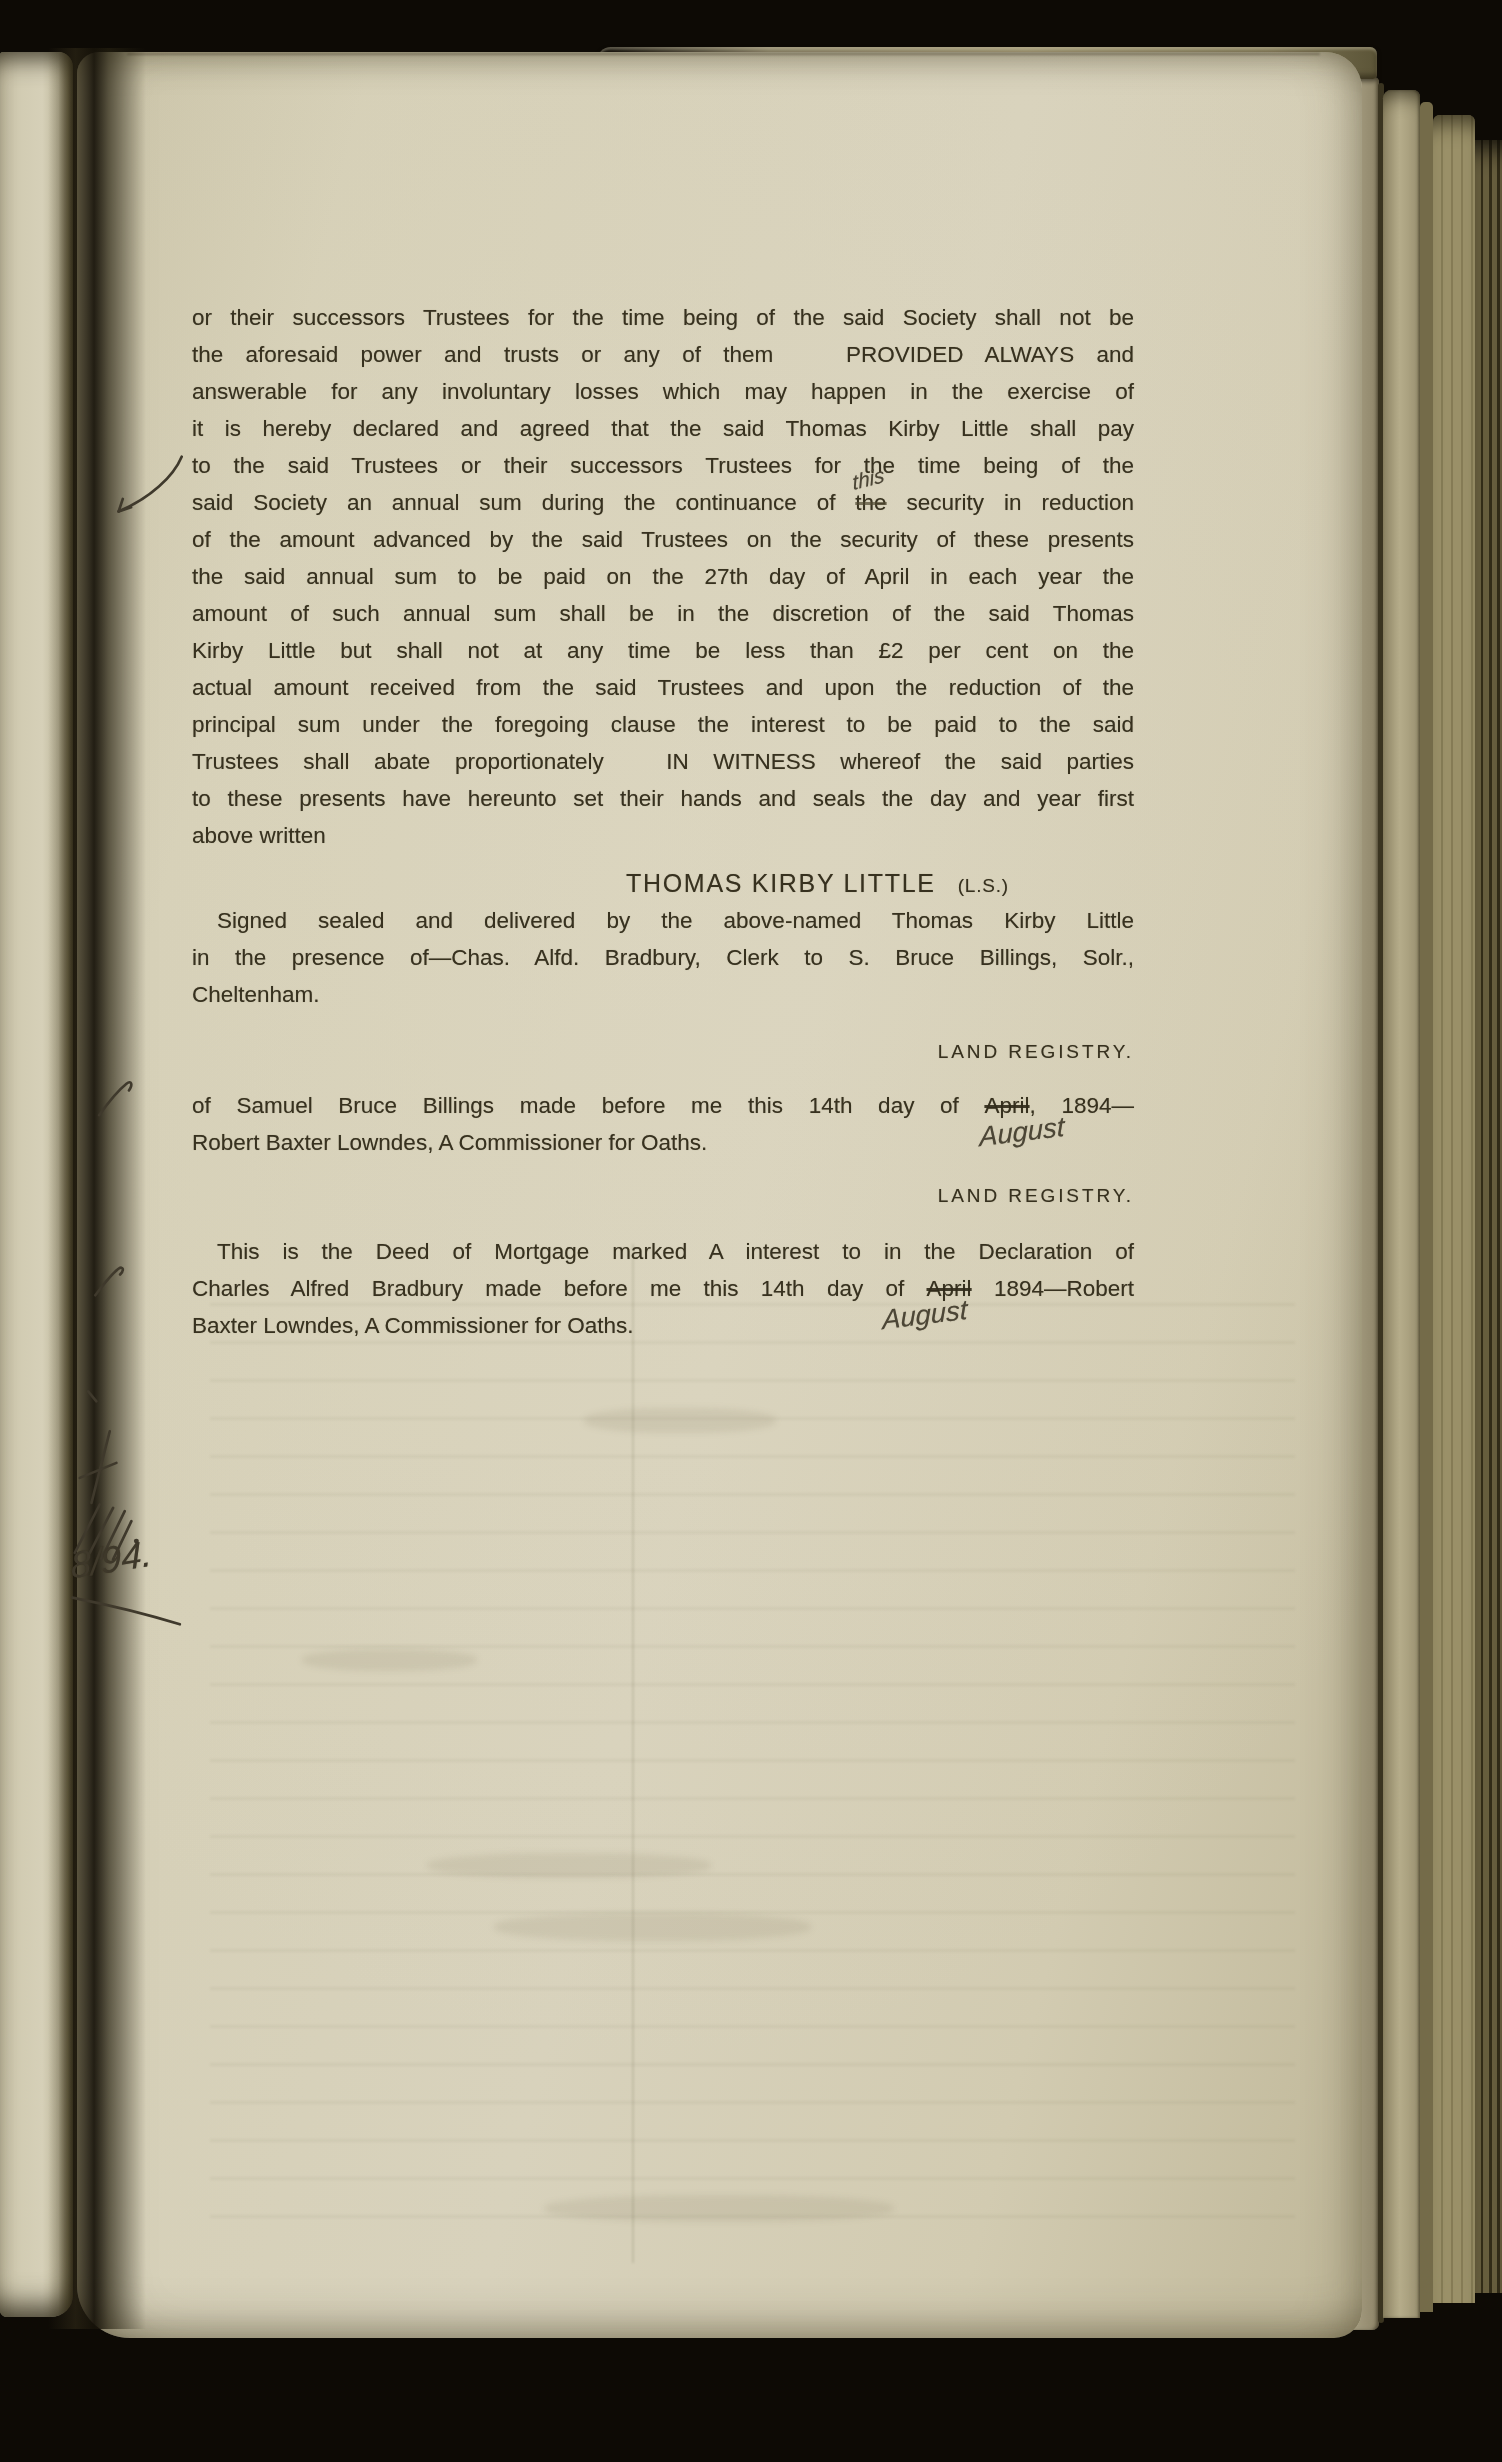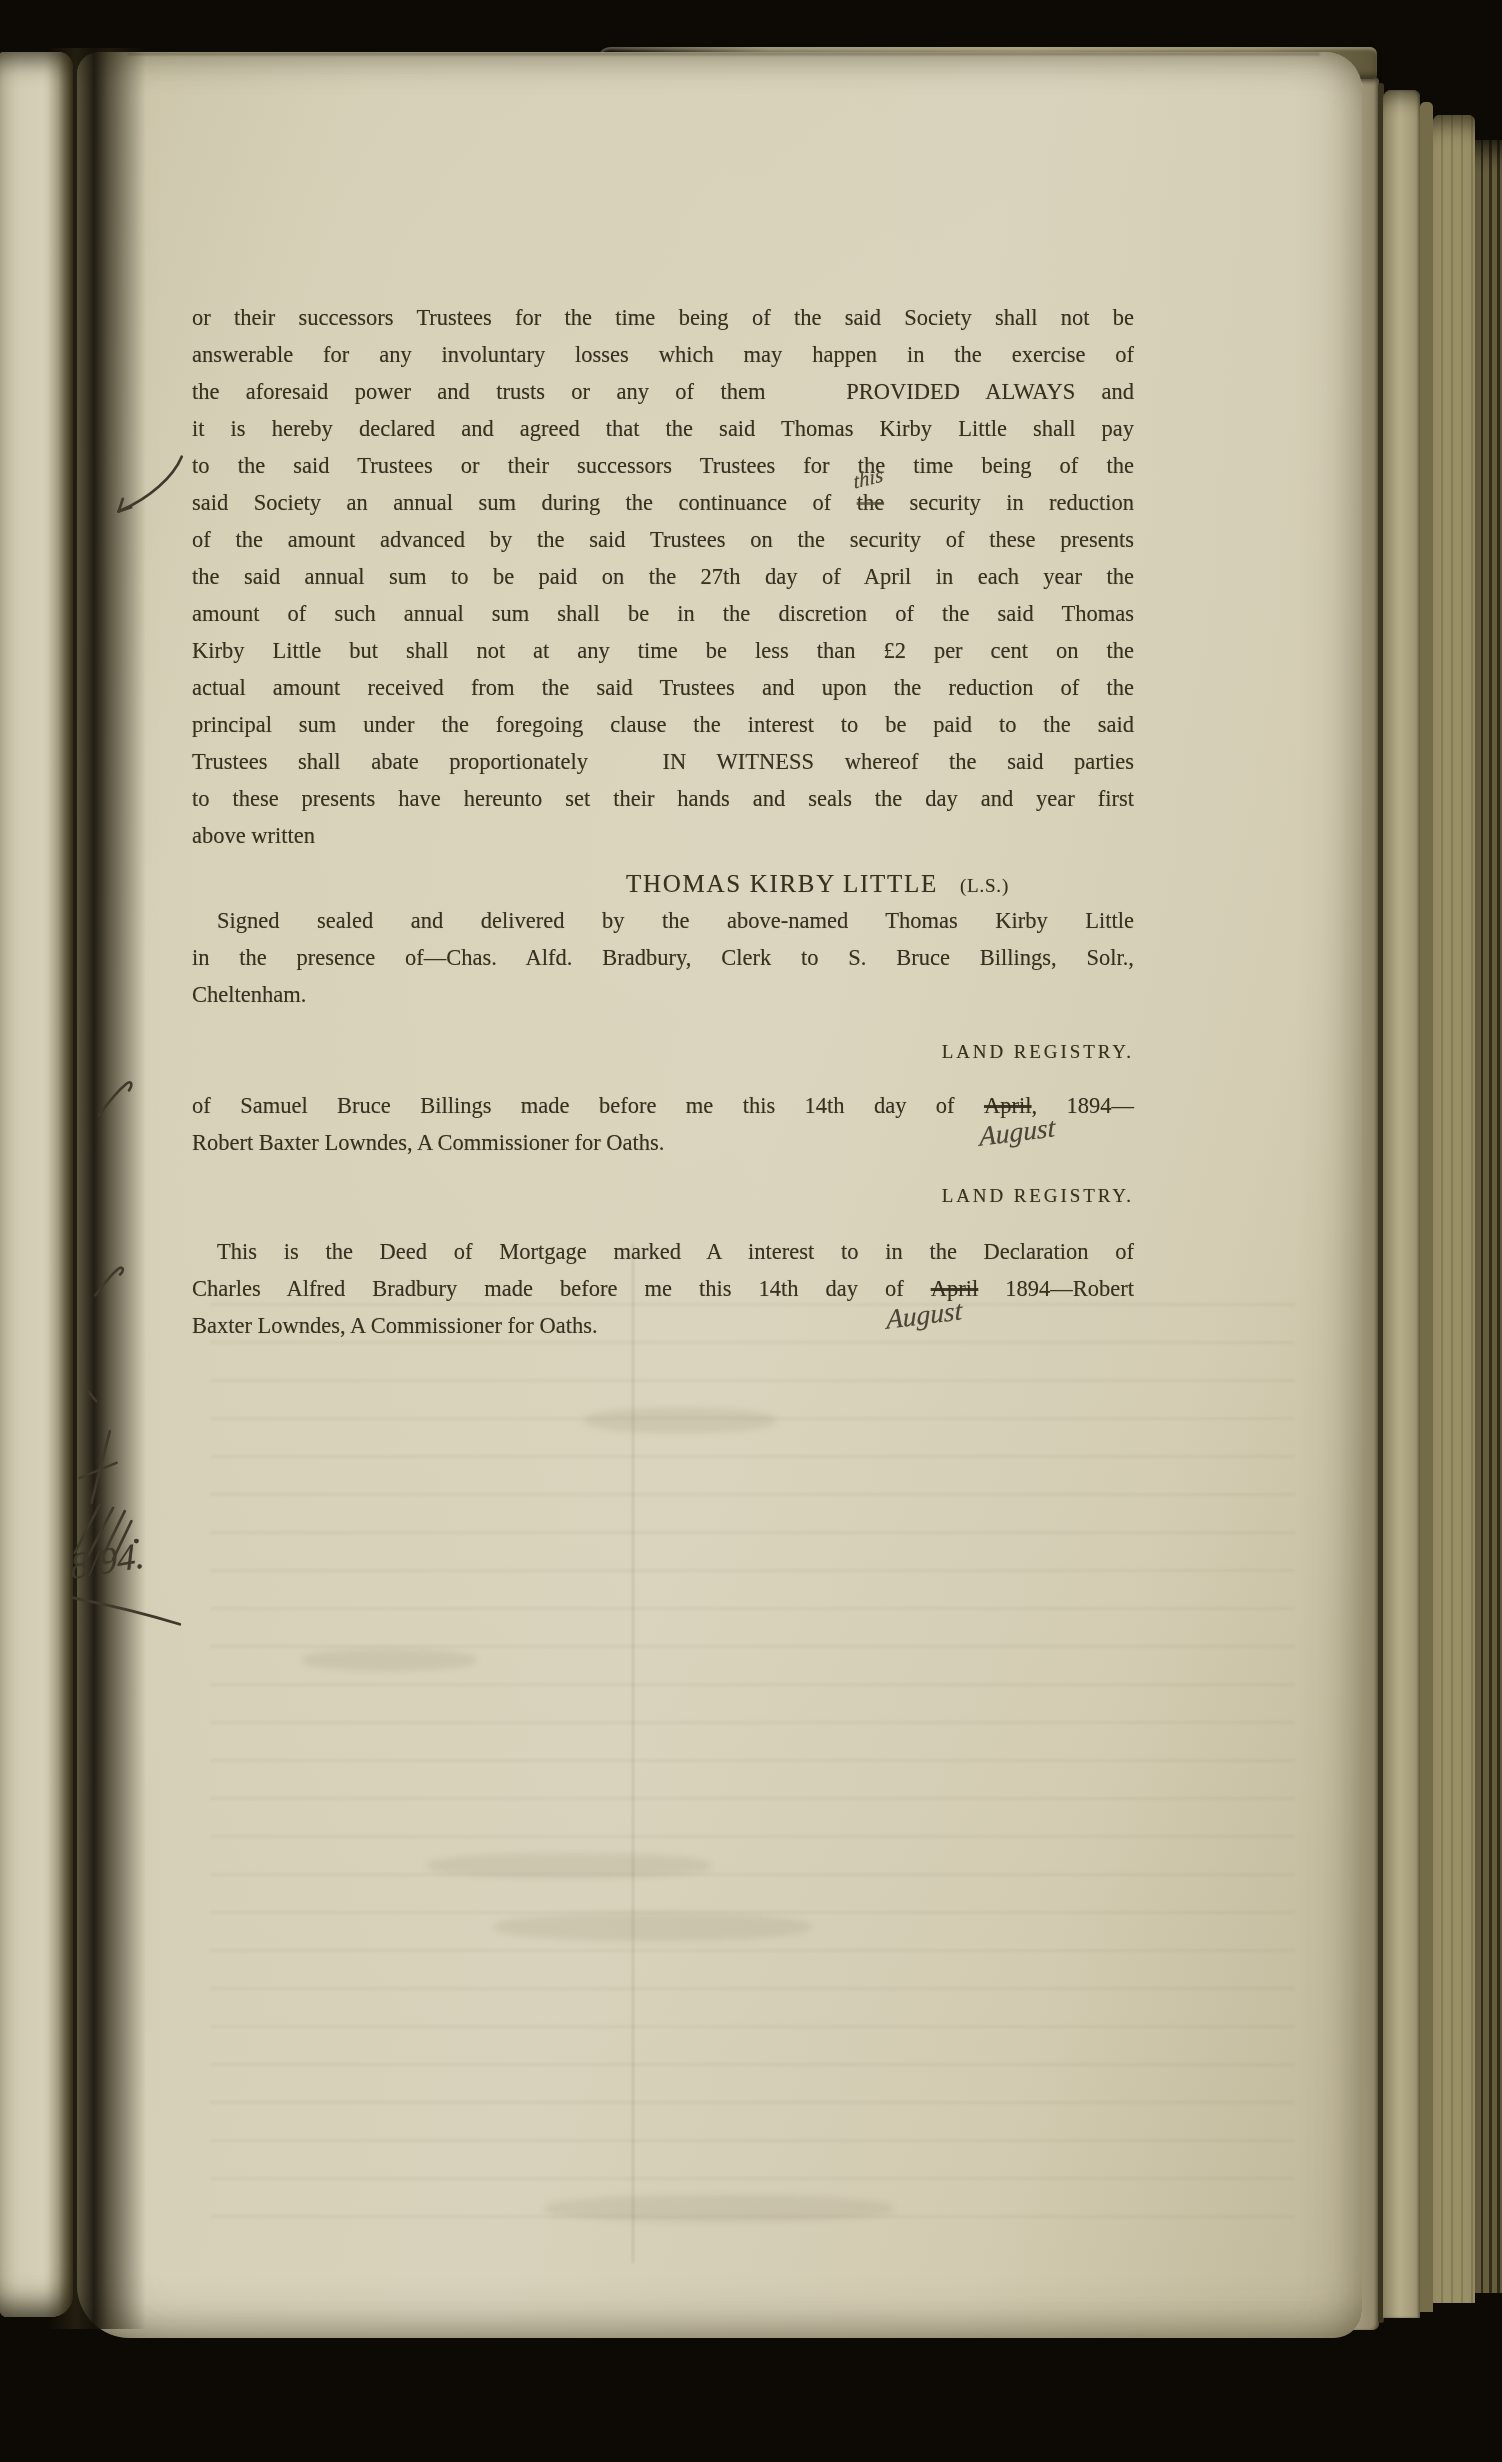--- a/index.html
+++ b/index.html
@@ -1,18 +1,18 @@
 <!DOCTYPE html>
 <html style="font-size:13.3px"><head>
 <meta charset="utf-8">
 <style>
   html,body{margin:0;padding:0;background:#000;}
   .stage{
     position:relative; width:1503px; height:2462px; overflow:hidden;
-    background:#0d0a05; font-family:Liberation Serif, serif;
+    background:#0d0a05; font-family:Liberation Sans, sans-serif;
   }
   
   .prev-edge{
     position:absolute; left:0; top:52px; width:73px; height:2265px;
     background:linear-gradient(90deg,#c6bfa4 0%,#d2ccb3 30%,#d6d0b8 58%,#bdb69a 80%,#776f50 93%,#3a3420 100%);
     border-radius:3.3px 15px 22px 6.7px;
     box-shadow: inset 0 22px 25px -15px rgba(35,30,15,.8), inset 0 -28px 28px -16.7px rgba(35,30,15,.8);
   }
   
   .gutter{
@@ -132,22 +132,22 @@
     <div class="smudge" style="left:507px;top:1356px;width:192px;height:25px;"></div>
     <div class="smudge" style="left:225px;top:1597px;width:175px;height:22px;"></div>
     <div class="smudge" style="left:350px;top:1801px;width:284px;height:25px;"></div>
     <div class="smudge" style="left:417px;top:1861px;width:317px;height:28px;"></div>
     <div class="smudge" style="left:467px;top:2143px;width:350px;height:27px;"></div>
 
     <div class="textblock">
 
       <div>
         <div class="tl jl"><span>or their successors Trustees for the time being of the said Society shall not be</span></div>
+        <div class="tl jl"><span>the aforesaid power and trusts or any of them</span> <span class="secgap"></span> <span>PROVIDED ALWAYS and</span></div>
         <div class="tl jl"><span>answerable for any involuntary losses which may happen in the exercise of</span></div>
-        <div class="tl jl"><span>the aforesaid power and trusts or any of them</span> <span class="secgap"></span> <span>PROVIDED ALWAYS and</span></div>
         <div class="tl jl"><span>it is hereby declared and agreed that the said Thomas Kirby Little shall pay</span></div>
         <div class="tl jl"><span>to the said Trustees or their successors Trustees for the time being of the</span></div>
         <div class="tl jl"><span>said Society an annual sum during the continuance of</span> <span class="rel"><s class="strike-faint">the</s><span class="hw this-note">this</span></span> <span>security in reduction</span></div>
         <div class="tl jl"><span>of the amount advanced by the said Trustees on the security of these presents</span></div>
         <div class="tl jl"><span>the said annual sum to be paid on the 27th day of April in each year the</span></div>
         <div class="tl jl"><span>amount of such annual sum shall be in the discretion of the said Thomas</span></div>
         <div class="tl jl"><span>Kirby Little but shall not at any time be less than £2 per cent on the</span></div>
         <div class="tl jl"><span>actual amount received from the said Trustees and upon the reduction of the</span></div>
         <div class="tl jl"><span>principal sum under the foregoing clause the interest to be paid to the said</span></div>
         <div class="tl jl"><span>Trustees shall abate proportionately</span> <span class="secgap2"></span> <span>IN WITNESS whereof the said parties</span></div>

